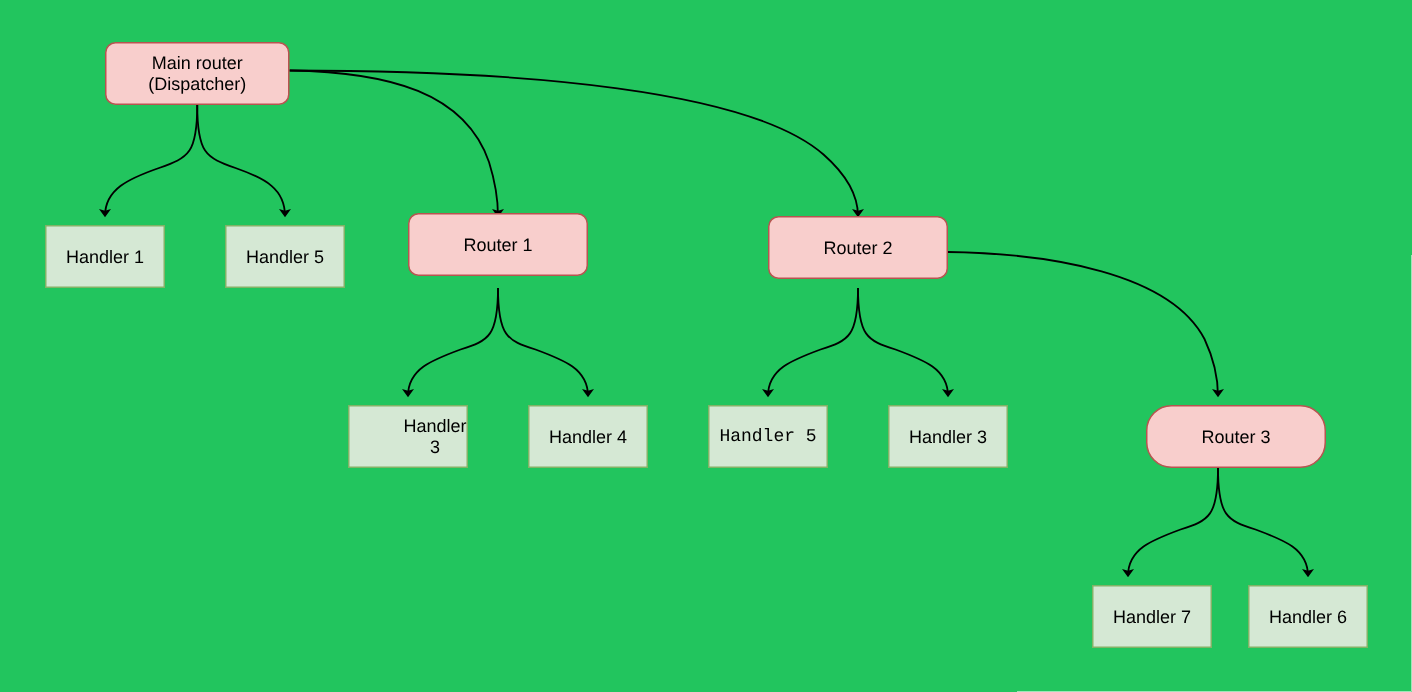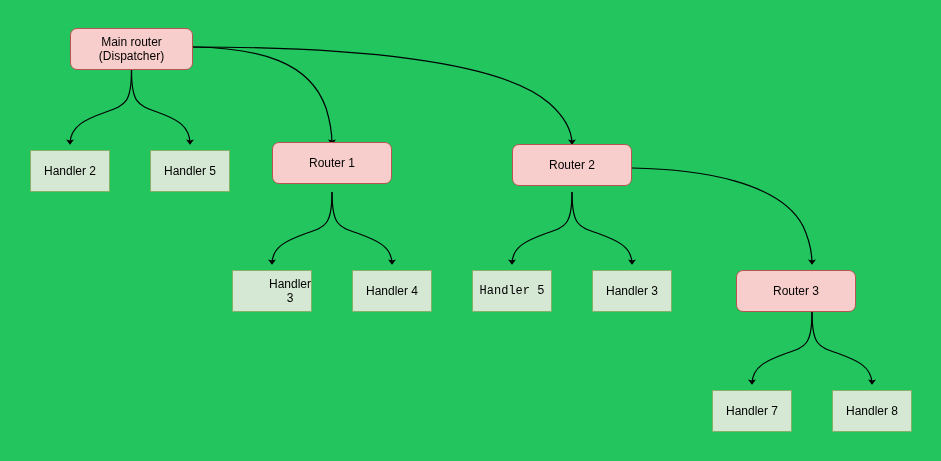--- a/index.html
+++ b/index.html
@@ -71,26 +71,26 @@
         <path d="M 572 192 C 572 224, 578 227, 597 233 C 616 240, 632 246, 632 264" fill="none" stroke="#000000" stroke-width="1.2" marker-end="url(#arrowhead)"></path>
         <path d="M 632 168 C 700 169, 780 182, 803 226 C 810 241, 812 254, 812 264" fill="none" stroke="#000000" stroke-width="1.2" marker-end="url(#arrowhead)"></path>
         <path d="M 812 312 C 812 344, 806 347, 787 353 C 768 360, 752 366, 752 384" fill="none" stroke="#000000" stroke-width="1.2" marker-end="url(#arrowhead)"></path>
         <path d="M 812 312 C 812 344, 818 347, 837 353 C 856 360, 872 366, 872 384" fill="none" stroke="#000000" stroke-width="1.2" marker-end="url(#arrowhead)"></path>
       </g>
   </svg>
 
   <div id="node-group">
       <div class="node node-router" style="left: 70px; top: 28px; width: 123px; height: 42px;"><span>Main router
 (Dispatcher)</span></div>
-      <div class="node node-handler" style="left: 30px; top: 150px; width: 80px; height: 42px;"><span>Handler 2</span></div>
+      <div class="node node-handler" style="left: 30px; top: 150px; width: 80px; height: 42px;"><span>Handler 1</span></div>
       <div class="node node-handler" style="left: 150px; top: 150px; width: 80px; height: 42px;"><span>Handler 5</span></div>
       <div class="node node-router" style="left: 272px; top: 142px; width: 120px; height: 42px;"><span>Router 1</span></div>
       <div class="node node-router" style="left: 512px; top: 144px; width: 120px; height: 42px;"><span>Router 2</span></div>
       <div class="node node-handler" style="left: 232px; top: 270px; width: 80px; height: 42px; padding-left: 36px;"><span>Handler 3</span></div>
       <div class="node node-handler" style="left: 352px; top: 270px; width: 80px; height: 42px; text-align: right;"><span>Handler 4</span></div>
       <div class="node node-handler" style="left: 472px; top: 270px; width: 80px; height: 42px; font-family: Liberation Mono, monospace;"><span>Handler 5</span></div>
       <div class="node node-handler" style="left: 592px; top: 270px; width: 80px; height: 42px;"><span>Handler 3</span></div>
-      <div class="node node-router" style="left: 736px; top: 270px; width: 120px; height: 42px;"><span>Router 3</span></div>
-      <div class="node node-handler" style="left: 712px; top: 390px; width: 80px; height: 42px;"><span>Handler 7</span></div>
-      <div class="node node-handler" style="left: 832px; top: 390px; width: 80px; height: 42px;"><span>Handler 8</span></div>
+      <div class="node node-router" style="left: 764px; top: 270px; width: 120px; height: 42px; border-radius: 17px;"><span>Router 3</span></div>
+      <div class="node node-handler" style="left: 728px; top: 390px; width: 80px; height: 42px;"><span>Handler 7</span></div>
+      <div class="node node-handler" style="left: 832px; top: 390px; width: 80px; height: 42px;"><span>Handler 6</span></div>
     </div>
 
 </div>
 
 </body></html>

